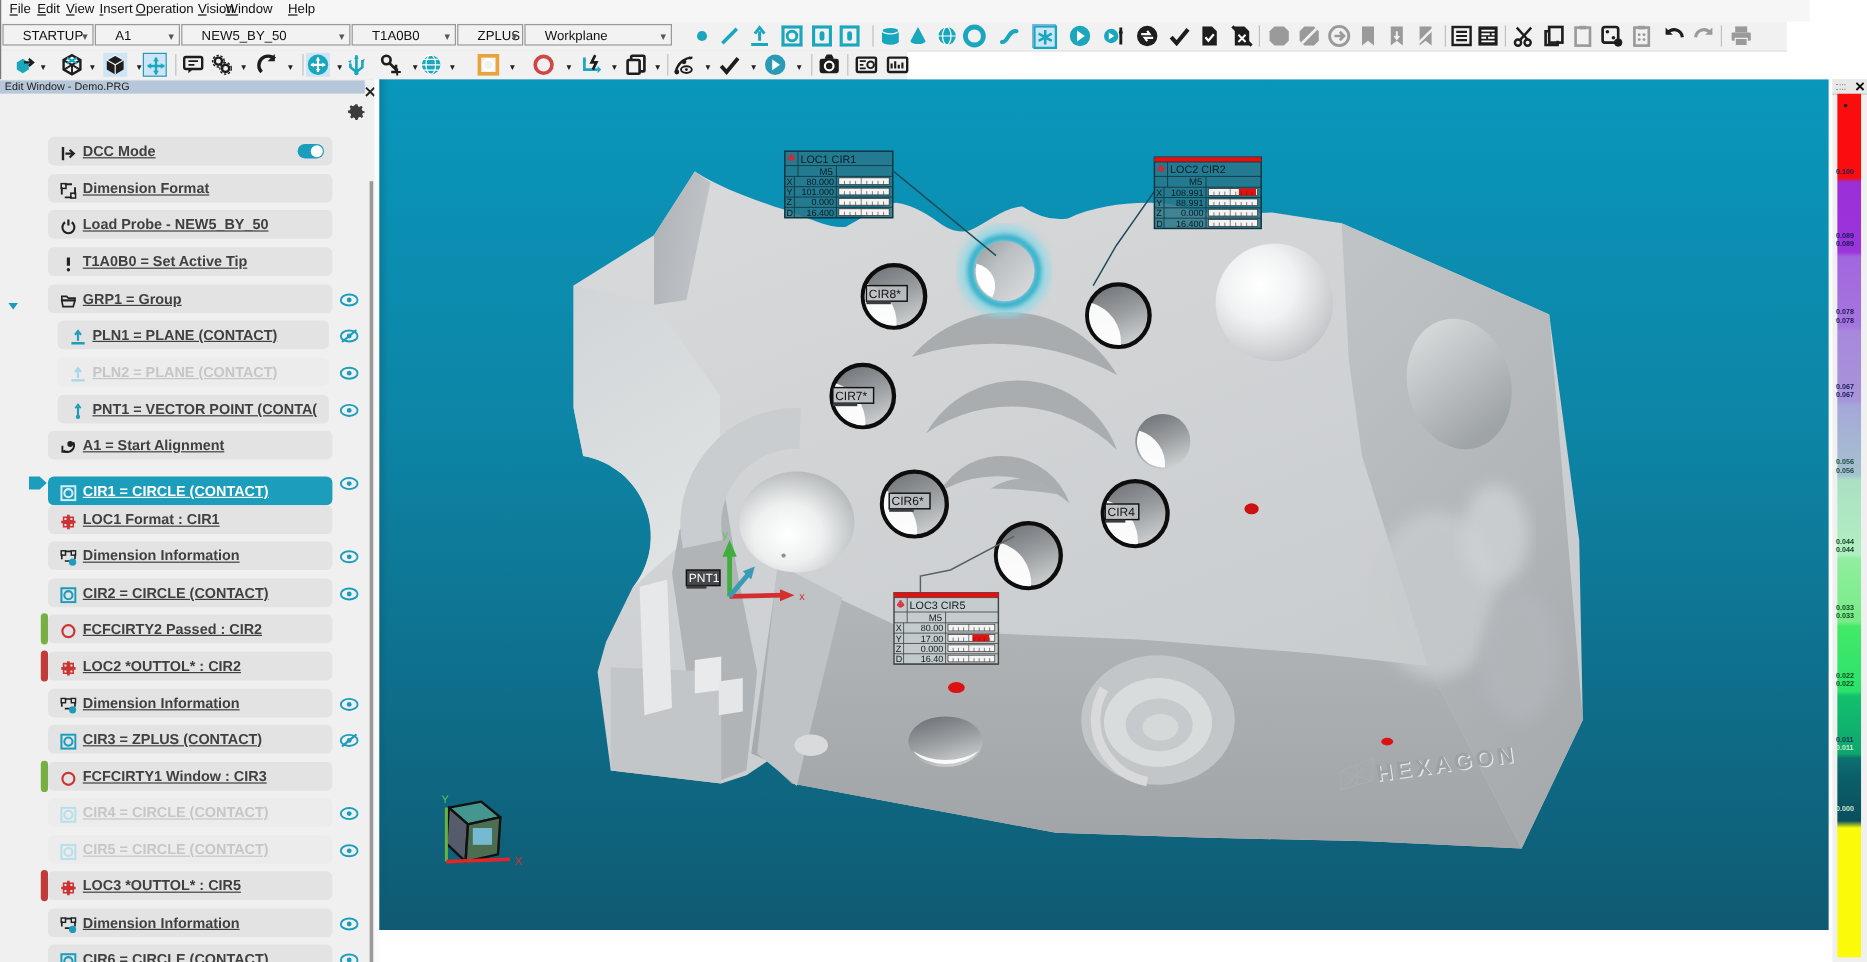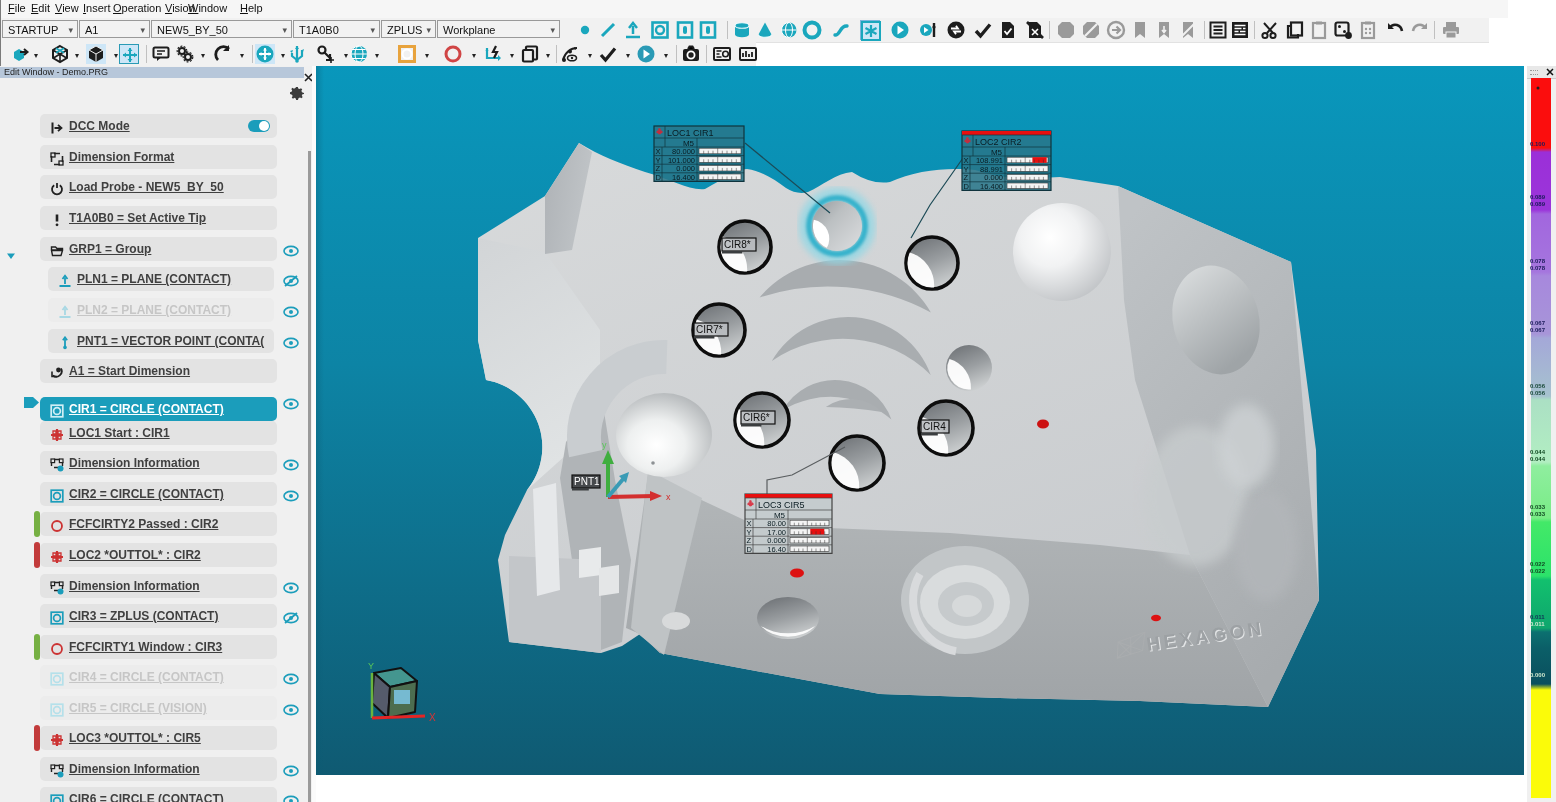--- a/index.html
+++ b/index.html
@@ -6,21 +6,21 @@
  font-family:"Liberation Sans",sans-serif;background:#fff;}
 #stage{position:absolute;left:0;top:0;width:1556px;height:802px;}
 .abs{position:absolute;}
 
 #menubar{left:0;top:0;width:1508px;height:18px;background:#f6f6f6;font-size:11px;color:#111;}
 #menubar span{position:absolute;top:2px;}
 #menubar u{text-decoration:underline;}
 
 #tb2{left:0;top:18px;width:1489px;height:24px;background:#f1f1f1;border-bottom:1px solid #e2e2e2;}
 .combo{position:absolute;top:2px;height:18px;background:#f2f2f2;border:1px solid #999;
- font-size:11px;color:#111;line-height:18px;padding-left:5px;box-sizing:border-box;}
+ font-size:11px;color:#111;line-height:18px;padding-left:16px;box-sizing:border-box;}
 .combo .ar{position:absolute;right:4px;top:0px;color:#555;font-size:9px;}
 
 #tb3{left:0;top:42px;width:756px;height:24px;background:#f1f1f1;border-bottom:1px solid #d8d8d8;}
 .ticon{position:absolute;top:1px;width:22px;height:22px;}
 .caret{position:absolute;top:8px;font-size:8px;color:#222;}
 .tsep{position:absolute;top:3px;height:18px;width:1px;background:#c0c0c0;}
 
 #lpanel{left:0;top:66px;width:316px;height:736px;background:#f0f0f0;}
 #ltitle{position:absolute;left:0;top:1px;width:300px;height:11px;background:#b7c7da;
  font-size:9px;color:#222;padding-left:4px;line-height:11px;}
@@ -429,39 +429,39 @@
 <div class="eye" style="top:269px"><svg width="16" height="12" viewBox="0 0 16 12">
             <ellipse cx="8" cy="6" rx="7" ry="4.6" fill="none" stroke="#1b9dbb" stroke-width="1.6"></ellipse>
             <circle cx="8" cy="6" r="2" fill="#1b9dbb"></circle>
           </svg></div>
 <div class="pill" style="top:293px">
           <span class="ic"><svg width="14" height="14" viewBox="0 0 14 14">
               <circle cx="8.5" cy="4" r="2.4" fill="#222"></circle>
               <path d="M11 2.5A5.5 5.5 0 012.8 9.5" fill="none" stroke="#222" stroke-width="1.8"></path>
               <path d="M2 5.5v5h5" fill="none" stroke="#222" stroke-width="1.6"></path>
             </svg></span>
-          <span class="tx">A1 = Start Dimension</span>
+          <span class="tx">A1 = Start Alignment</span>
         </div>
 <div class="pill sel" style="top:331px">
           <span class="ic"><svg width="14" height="14" viewBox="0 0 14 14">
               <rect x="1.2" y="1.2" width="11.6" height="11.6" fill="none" stroke="#cfeef5" stroke-width="1.7"></rect>
               <circle cx="7" cy="7" r="3.4" fill="none" stroke="#cfeef5" stroke-width="1.7"></circle>
             </svg></span>
           <span class="tx">CIR1 = CIRCLE (CONTACT)</span>
         </div>
 <div class="eye" style="top:330px"><svg width="16" height="12" viewBox="0 0 16 12">
             <ellipse cx="8" cy="6" rx="7" ry="4.6" fill="none" stroke="#1b9dbb" stroke-width="1.6"></ellipse>
             <circle cx="8" cy="6" r="2" fill="#1b9dbb"></circle>
           </svg></div>
 <div class="pill" style="top:355px">
           <span class="ic"><svg width="14" height="14" viewBox="0 0 14 14">
               <path d="M7 1v12M1 7h12" stroke="#cc3333" stroke-width="2.2"></path>
               <path d="M3 3h3v3H3zM8 3h3v3H8zM3 8h3v3H3zM8 8h3v3H8z" fill="none" stroke="#cc3333" stroke-width="1.3"></path>
             </svg></span>
-          <span class="tx">LOC1 Start : CIR1</span>
+          <span class="tx">LOC1 Format : CIR1</span>
         </div>
 <div class="pill" style="top:385px">
           <span class="ic"><svg width="14" height="14" viewBox="0 0 14 14">
               <path d="M4 1.5h6M4 9.5h6M1.5 4v4M12.5 4v4" stroke="#222" stroke-width="1.4"></path>
               <rect x="1" y="1" width="3.6" height="3.6" fill="none" stroke="#222" stroke-width="1.2"></rect>
               <rect x="9.4" y="1" width="3.6" height="3.6" fill="none" stroke="#222" stroke-width="1.2"></rect>
               <circle cx="10.5" cy="10.5" r="3" fill="#1b9dbb"></circle>
             </svg></span>
           <span class="tx">Dimension Information</span>
         </div>
@@ -533,21 +533,21 @@
         </div>
 <div class="eye" style="top:605px"><svg width="16" height="12" viewBox="0 0 16 12">
             <ellipse cx="8" cy="6" rx="7" ry="4.6" fill="none" stroke="#1b9dbb" stroke-width="1.6"></ellipse>
             <circle cx="8" cy="6" r="2" fill="#1b9dbb"></circle>
           </svg></div>
 <div class="pill dis" style="top:630px">
           <span class="ic"><svg width="14" height="14" viewBox="0 0 14 14">
               <rect x="1.2" y="1.2" width="11.6" height="11.6" fill="none" stroke="#b5e0ea" stroke-width="1.7"></rect>
               <circle cx="7" cy="7" r="3.4" fill="none" stroke="#b5e0ea" stroke-width="1.7"></circle>
             </svg></span>
-          <span class="tx">CIR5 = CIRCLE (VISION)</span>
+          <span class="tx">CIR5 = CIRCLE (CONTACT)</span>
         </div>
 <div class="eye" style="top:636px"><svg width="16" height="12" viewBox="0 0 16 12">
             <ellipse cx="8" cy="6" rx="7" ry="4.6" fill="none" stroke="#1b9dbb" stroke-width="1.6"></ellipse>
             <circle cx="8" cy="6" r="2" fill="#1b9dbb"></circle>
           </svg></div>
 <div class="pill" style="top:660px">
           <span class="ic"><svg width="14" height="14" viewBox="0 0 14 14">
               <path d="M7 1v12M1 7h12" stroke="#cc3333" stroke-width="2.2"></path>
               <path d="M3 3h3v3H3zM8 3h3v3H8zM3 8h3v3H3zM8 8h3v3H8z" fill="none" stroke="#cc3333" stroke-width="1.3"></path>
             </svg></span>

